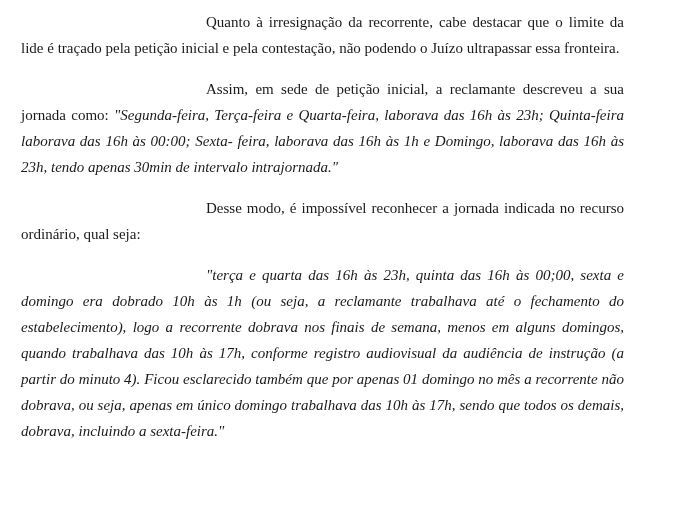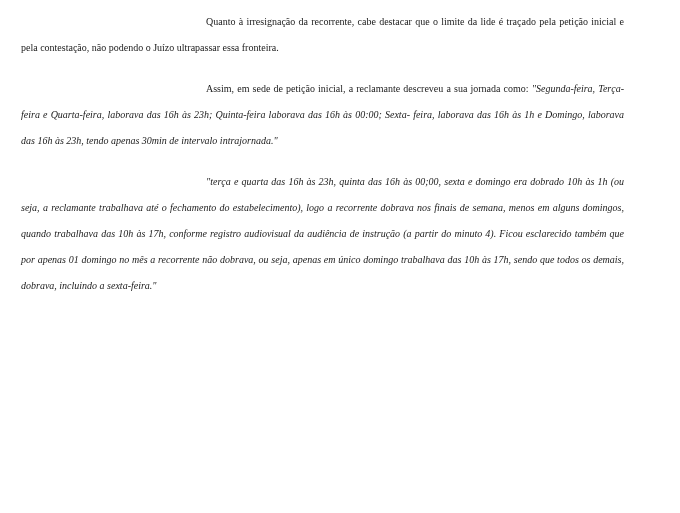--- a/index.html
+++ b/index.html
@@ -12,35 +12,36 @@
   .page {
     width: 680px;
     height: 513px;
     background: #ffffff;
   }
   .doc {
     box-sizing: border-box;
     width: 628px;
     padding: 9px 4px 0 21px;
     font-family: "Liberation Serif", serif;
-    font-size: 10px;
+    font-size: 15px;
     line-height: 26px;
     color: #1a1a1a;
     text-align: justify;
   }
   .doc p {
     margin: 0 0 15px 0;
     text-indent: 185px;
   }
   .doc p:last-child { margin-bottom: 0; }
   .italic { font-style: italic; }
   .normal { font-style: normal; }
 </style>
 </head>
 <body>
 
 <main class="page">
   <div class="doc">
       <p><span class="normal">Quanto à irresignação da recorrente, cabe destacar que o limite da lide é traçado pela petição inicial e pela contestação, não podendo o Juízo ultrapassar essa fronteira.</span></p>
       <p><span class="normal">Assim, em sede de petição inicial, a reclamante descreveu a sua jornada como: </span><span class="italic">"Segunda-feira, Terça-feira e Quarta-feira, laborava das 16h às 23h; Quinta-feira laborava das 16h às 00:00; Sexta- feira, laborava das 16h às 1h e Domingo, laborava das 16h às 23h, tendo apenas 30min de intervalo intrajornada."</span></p>
+      <p><span class="normal">Desse modo, é impossível reconhecer a jornada indicada no recurso ordinário, qual seja:</span></p>
       <p><span class="italic">"terça e quarta das 16h às 23h, quinta das 16h às 00;00, sexta e domingo era dobrado 10h às 1h (ou seja, a reclamante trabalhava até o fechamento do estabelecimento), logo a recorrente dobrava nos finais de semana, menos em alguns domingos, quando trabalhava das 10h às 17h, conforme registro audiovisual da audiência de instrução (a partir do minuto 4). Ficou esclarecido também que por apenas 01 domingo no mês a recorrente não dobrava, ou seja, apenas em único domingo trabalhava das 10h às 17h, sendo que todos os demais, dobrava, incluindo a sexta-feira."</span></p>
     </div>
 </main>
 
 </body></html>

